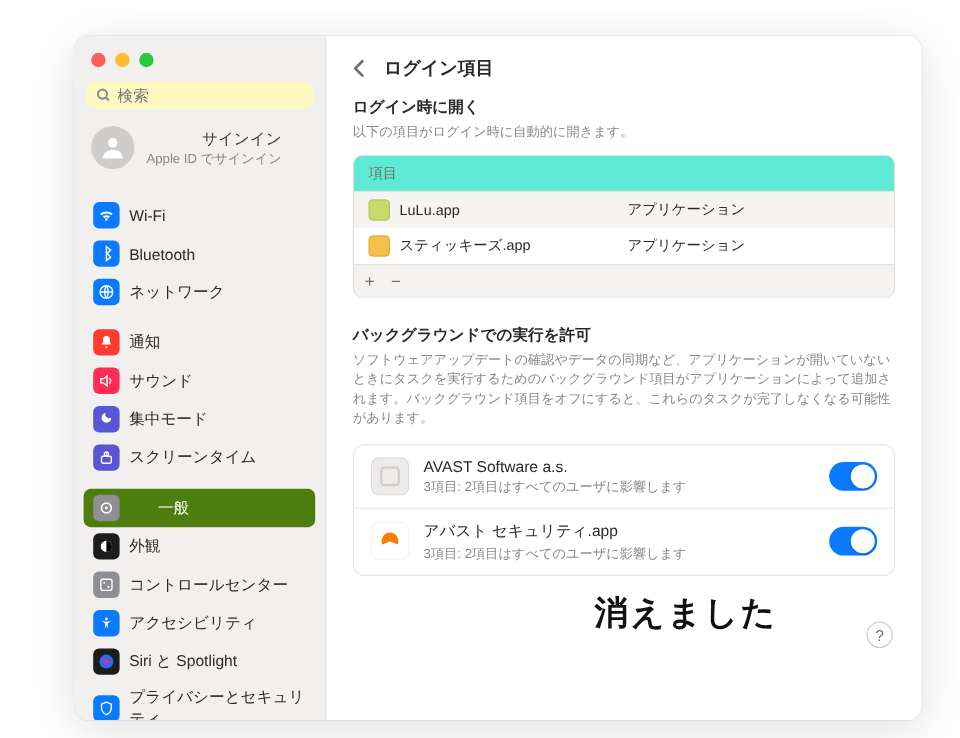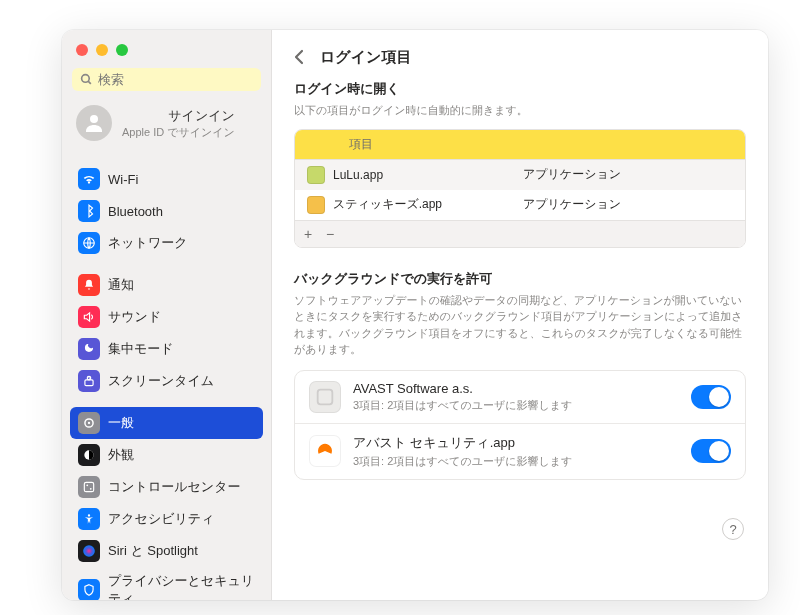--- a/index.html
+++ b/index.html
@@ -57,21 +57,21 @@
   .avatar svg{width:24px;height:24px;fill:#fff;}
   .acc-text .l1{font-size:13px;color:#3b3a39;text-align:right;}
   .acc-text .l2{font-size:11px;color:#8a8886;}
   .nav { padding: 0 8px; overflow-y:auto;}
   .nav-group{margin-top:10px;}
   .nav-item{
     display:flex; align-items:center;
     padding:5px 8px; border-radius:6px;
     font-size:13px; color:#2b2a29; cursor:pointer;
   }
-  .nav-item.active{background:#1d4ed8;color:#fff;}
+  .nav-item.active{background:#4d7c0f;color:#fff;gap:24px;}
   .nav-icon{
     width:22px;height:22px;border-radius:5px;
     margin-right:8px; flex:0 0 auto;
     display:flex;align-items:center;justify-content:center;
     font-size:13px;color:#fff;
   }
   .main{
     flex:1; background:#fff; display:flex; flex-direction:column;
     padding: 0;
   }
@@ -90,23 +90,22 @@
   .sec-sub{font-size:11px;color:#8a8886;line-height:1.5;}
   .tbl{
     margin-top:10px; border:1px solid #e4e2e0; border-radius:8px;
     overflow:hidden;
   }
   .tbl-head,.tbl-row{
     display:flex; align-items:center;
     font-size:12px;
   }
   .tbl-head{
-    background:#fde047; color:#6e6d6b;
+    background:#5eead4; color:#6e6d6b;
     border-bottom:1px solid #e4e2e0;
-    padding-left:42px;
   }
   .tbl-head .c, .tbl-row .c{padding:6px 12px;}
   .c1{flex:0 0 48%; display:flex; align-items:center;}
   .c2{flex:1;}
   .tbl-row{color:#2b2a29;}
   .tbl-row:nth-child(odd){background:#f6f4f3;}
   .tbl-row:nth-child(even){background:#fff;}
   .app-ico{width:18px;height:18px;border-radius:4px;margin-right:8px;flex:0 0 auto;}
   .tbl-foot{
     display:flex; gap:0; border-top:1px solid #e4e2e0;
@@ -376,14 +375,15 @@
     <div class="l1">アバスト セキュリティ.app</div>
     <div class="l2">3項目: 2項目はすべてのユーザに影響します</div>
   </div>
   <div class="toggle"></div>
             </div>
           </div>
       </div>
     </div>
 
     <div class="helpbtn">?</div>
+    <div class="annot">消えました</div>
   </div>
 </div>
 
 </body></html>

